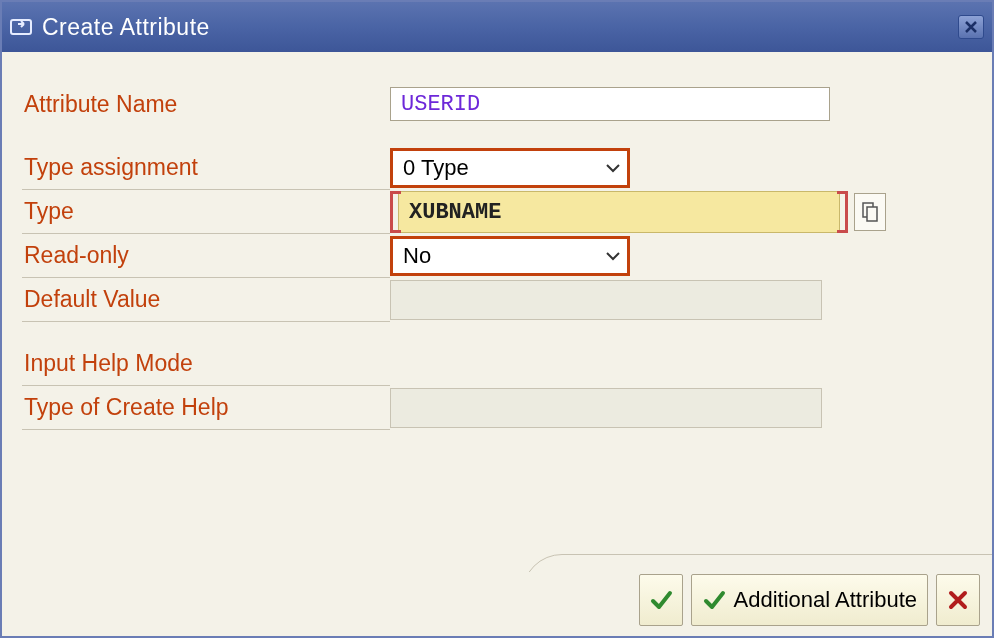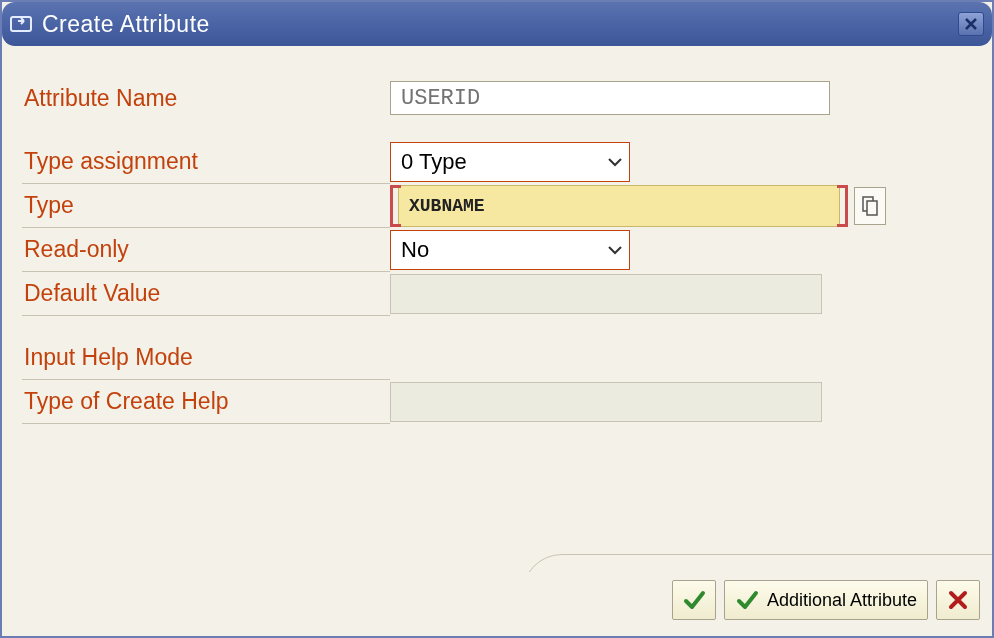--- a/index.html
+++ b/index.html
@@ -15,26 +15,25 @@
     width: 994px;
     height: 638px;
     border: 2px solid #6a7db5;
     background: #f4f2e8;
     display: flex;
     flex-direction: column;
   }
   .titlebar {
     background: linear-gradient(to bottom, #5b73b0 0%, #4a64a5 50%, #3d5698 100%);
     color: #fff;
-    height: 44px;
+    height: 50px;
     display: flex;
     align-items: center;
     padding: 0 8px;
     justify-content: space-between;
-    border-radius: 13px;
   }
   .titlebar-left { display:flex; align-items:center; gap:10px;}
   .title-icon svg { display:block; }
   .title-text { font-size: 23px; letter-spacing: .5px;}
   .close-btn {
     width: 26px; height: 24px;
     background: linear-gradient(to bottom,#8da2d6,#5a72b0);
     border:1px solid #2f4a8d;
     border-radius:3px;
     display:flex; align-items:center; justify-content:center;
@@ -68,26 +67,26 @@
     align-items:center;
     gap: 4px;
   }
   .text-input {
     height: 32px;
     border: 1px solid #a9a28c;
     background: #fff;
     font-size: 22px;
     font-family: "Courier New", monospace;
     padding: 16px 10px;
-    color:#737373;
+    color:#6d28d9;
   }
   .text-input.wide { width: 440px; }
   .select-box {
     height: 40px;
-    border: 1px solid #c2410c;
+    border: 3px solid #c2410c;
     background: #fff;
     display:flex;
     align-items:center;
     justify-content: space-between;
     padding: 0 6px 0 10px;
     font-size: 22px;
     cursor:pointer;
   }
   .sel-small { width: 240px; }
   .sel-wide { width: 432px; }
@@ -109,21 +108,21 @@
   .type-bracket-l::after, .type-bracket-r::after { bottom:0; }
   .type-bracket-l { border-left: 3px solid #c94b4b; }
   .type-bracket-r { border-right: 3px solid #c94b4b; }
   .type-bracket-r::before, .type-bracket-r::after { left:auto; right:0; }
   .type-input {
     flex:1;
     height: 42px;
     border: 1px solid #c9b86a;
     background: #f6e8a0;
     font-family: "Courier New", monospace;
-    font-size: 18px;
+    font-size: 22px;
     font-weight: bold;
     padding: 0 10px;
     color:#222;
   }
   .search-help-btn {
     width: 32px; height: 38px;
     border:1px solid #a9a28c;
     background:#fbfaf4;
     display:flex; align-items:center; justify-content:center;
     cursor:pointer;
@@ -157,30 +156,30 @@
     position:absolute;
     width: 520px;
     height: 80px;
     border: 1px solid #c8c3b3;
     border-radius: 40px 0 0 0;
     left: 0;
     top: 0;
     background: #f4f2e8;
   }
   .btn {
-    height: 40px;
+    height: 52px;
     border:1px solid #a9a28c;
     background: linear-gradient(to bottom,#fdfbeb,#f0eccf);
     display:flex;
     align-items:center;
     gap:8px;
     padding: 0 10px;
     cursor:pointer;
     border-radius:2px;
-    font-size: 18px;
+    font-size: 22px;
   }
   .btn.icon-only { width: 44px; justify-content:center; padding:0;}
   .btn.cancel { width: 44px; justify-content:center; padding:0;}
   .green-check svg, .red-x svg { display:block; }
 </style>
 </head>
 <body>
 
 <div class="window">
   <div class="titlebar">

